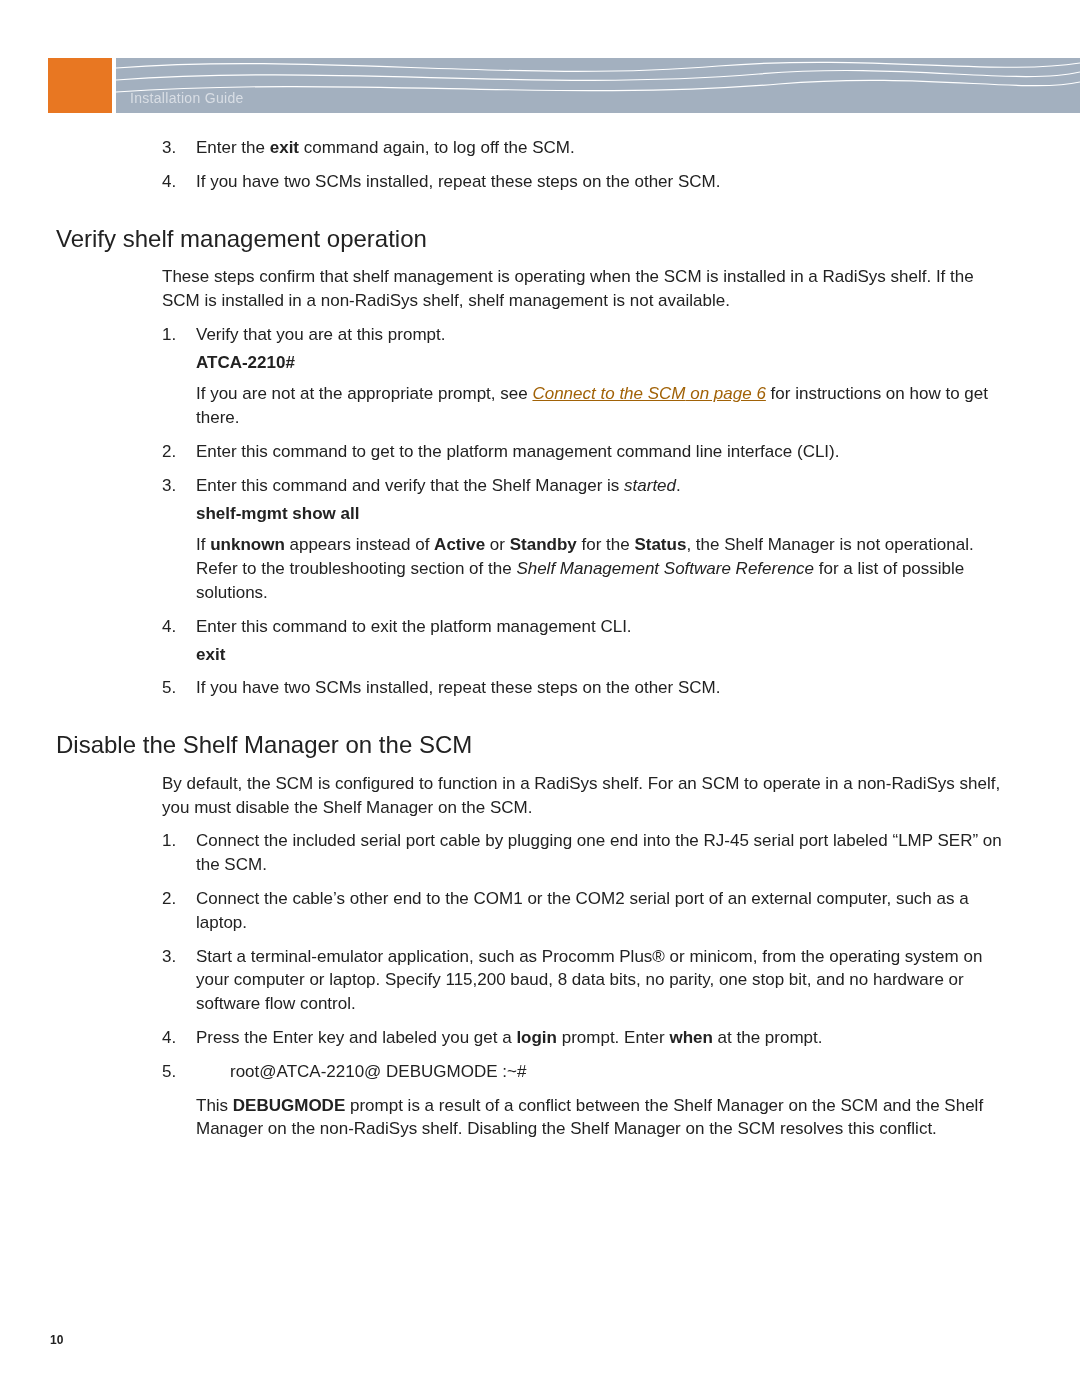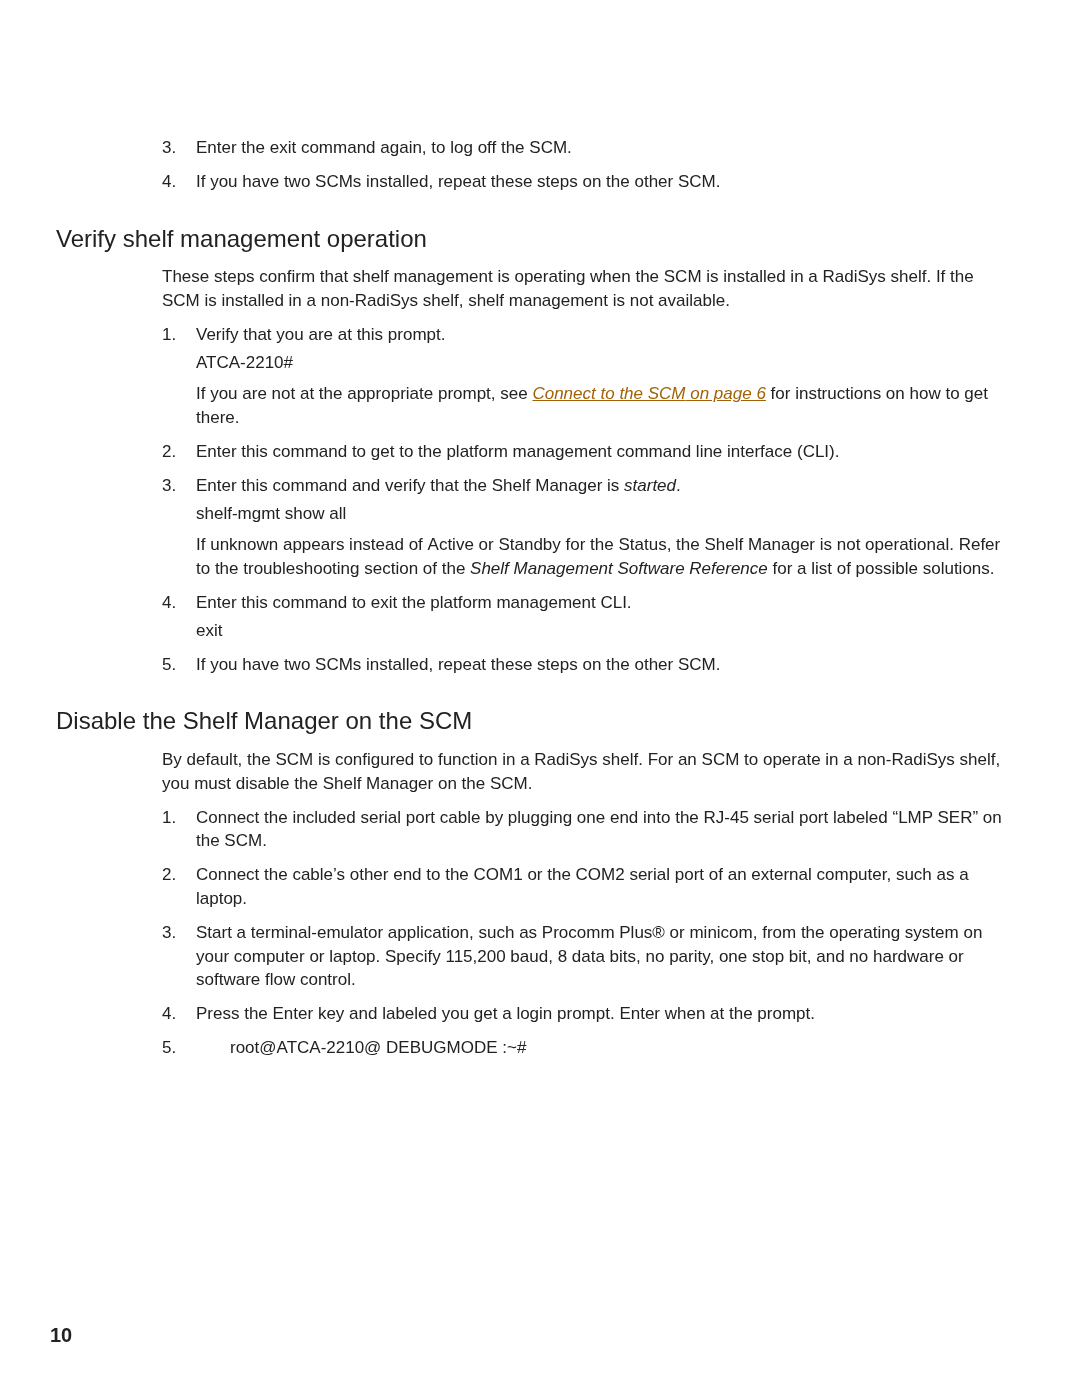--- a/index.html
+++ b/index.html
@@ -80,51 +80,62 @@
     font-weight: 400;
     font-size: 24px;
     margin: 28px 0 10px 0;
     color: #222;
   }
   .intro {
     margin: 0 0 10px 106px;
   }
   .sans-bold {
     font-family: Arial, "Helvetica Neue", sans-serif;
-    font-weight: 400;
+    font-weight: 700;
   }
   .link {
     color: #a16207;
     font-style: italic;
   }
   .ital {
     font-style: italic;
   }
   .sub-indent {
     margin: 4px 0 8px 0;
   }
   .cmd-indent {
     margin: 4px 0 10px 34px;
     font-family: Arial, "Helvetica Neue", sans-serif;
     font-weight: 400;
   }
   .page-number {
     position: absolute;
     left: 50px;
     bottom: 48px;
-    font-size: 20px;
+    font-size: 12px;
     font-weight: 600;
     font-family: Arial, sans-serif;
   }
 </style>
 </head>
 <body>
 
 <div class="page">
 
+  <div class="header-wrap">
+    <div class="orange-block"></div>
+    <div class="grey-banner">
+      <svg viewBox="0 0 960 55" preserveAspectRatio="none">
+        <path d="M0,10 C200,-5 400,25 600,8 C750,-4 880,18 960,5" stroke="#ffffff" stroke-width="1.2" fill="none"></path>
+        <path d="M0,22 C220,6 420,34 640,16 C780,4 900,28 960,14" stroke="#ffffff" stroke-width="1.2" fill="none"></path>
+        <path d="M0,34 C240,18 440,44 660,26 C800,14 910,36 960,24" stroke="#ffffff" stroke-width="1.2" fill="none"></path>
+      </svg>
+      <span class="guide-label">Installation Guide</span>
+    </div>
+  </div>
 
   <div class="content">
 
     <ol class="list">
       <li class="li">
         <span class="num">3.</span>
         <span>
           <span>Enter the </span><span class="sans-bold">exit</span><span> command again, to log off the SCM.</span>
         </span>
       </li>
@@ -189,19 +200,22 @@
       </li>
       <li class="li">
         <span class="num">4.</span>
         <span>
           <span>Press the Enter key and labeled you get a </span><span class="sans-bold">login</span><span> prompt. Enter </span><span class="sans-bold">when</span><span> at the prompt.</span>
         </span>
       </li>
       <li class="li">
         <span class="num">5.</span>
         <div class="cmd-indent">root@ATCA-2210@ DEBUGMODE :~#</div>
+        <div class="sub-indent">
+          <span>This </span><span class="sans-bold">DEBUGMODE</span><span> prompt is a result of a conflict between the Shelf Manager on the SCM and the Shelf Manager on the non-RadiSys shelf. Disabling the Shelf Manager on the SCM resolves this conflict.</span>
+        </div>
       </li>
     </ol>
 
   </div>
 
   <div class="page-number">10</div>
 </div>
 
 </body></html>

